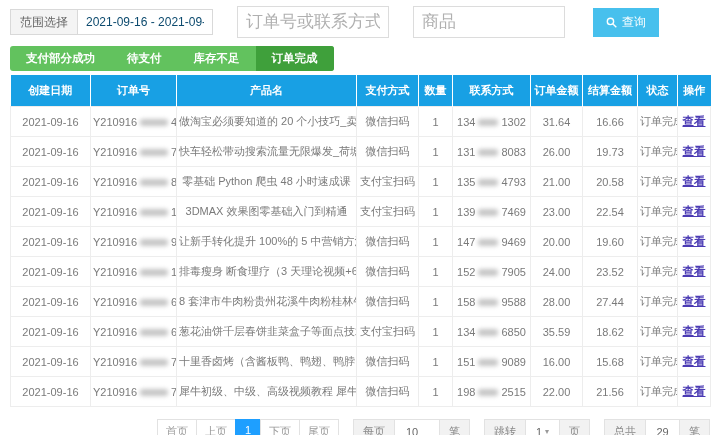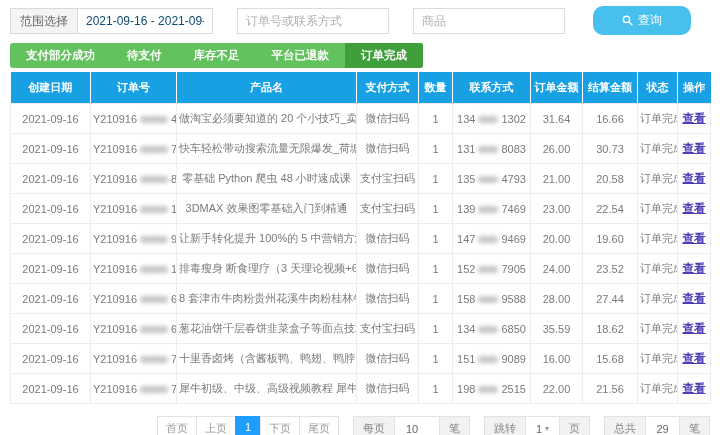--- a/index.html
+++ b/index.html
@@ -8,24 +8,24 @@
   }
   *{box-sizing:border-box;}
   html,body{margin:0;padding:0;}
   body{width:720px;height:435px;background:#fff;font-family:"Liberation Sans",sans-serif;overflow:hidden;}
 
   
   .filter-bar{display:flex;align-items:center;padding:6px 0 5px 10px;}
   .date-group{display:flex;align-items:center;}
   .range-label{background:#f4f4f4;border:1px solid #d9d9d9;border-right:none;padding:5px 9px;font-size:12px;color:#666;line-height:14px;}
   .date-input{border:1px solid #d9d9d9;padding:5px 8px;font-size:12px;color:#0c4a6e;width:136px;outline:none;}
-  .text-input{border:1px solid #dcdcdc;padding:5px 8px;font-size:12px;color:#555;width:152px;outline:none;margin-left:24px;}
+  .text-input{border:1px solid #dcdcdc;padding:5px 8px;font-size:17px;color:#555;width:152px;outline:none;margin-left:24px;}
   .text-input::placeholder{color:#b0b0b0;}
   .search-btn{margin-left:28px;background:var(--search-button-blue);border:none;color:#fff;font-size:12px;
-    padding:6px 29px;border-radius:10px;display:inline-flex;align-items:center;gap:5px;cursor:pointer;}
+    padding:6px 13px;border-radius:0;display:inline-flex;align-items:center;gap:5px;cursor:pointer;}
 
   
   .tabs{display:inline-flex;margin:3px 0 4px 10px;background:var(--tab-green);border-radius:3px;overflow:hidden;}
   .tab{padding:5px 16px;font-size:11.5px;font-weight:bold;color:#fff;cursor:pointer;white-space:nowrap;}
   .tab.active{background:var(--tab-active-green);}
 
   
   table{border-collapse:collapse;table-layout:fixed;width:700px;margin:0 10px;font-size:11px;}
   thead th{background:var(--header-blue);color:#fff;font-weight:bold;font-size:11px;padding:8px 2px;
     border-right:1px solid rgba(255,255,255,.55);white-space:nowrap;overflow:hidden;}
@@ -77,21 +77,20 @@
     </span>
     <span>查询</span>
   </button>
 </div>
 
 
 <div class="tabs">
   <div class="tab">支付部分成功</div>
   <div class="tab">待支付</div>
   <div class="tab">库存不足</div>
-  <div class="tab">平台已退款</div>
   <div class="tab active">订单完成</div>
 </div>
 
 
 <table>
   <colgroup>
     <col class="c-date">
       <col class="c-order">
       <col class="c-product">
       <col class="c-pay">
@@ -130,21 +129,21 @@
         <td><a class="view-link">查看</a></td>
       </tr>
       <tr>
         <td>2021-09-16</td>
         <td>Y210916<span class="redact w-order"></span>7677</td>
         <td>快车轻松带动搜索流量无限爆发_荷塘月色论坛</td>
         <td>微信扫码</td>
         <td>1</td>
         <td>131<span class="redact w-phone"></span>8083</td>
         <td>26.00</td>
-        <td>30.73</td>
+        <td>19.73</td>
         <td>订单完成</td>
         <td><a class="view-link">查看</a></td>
       </tr>
       <tr>
         <td>2021-09-16</td>
         <td>Y210916<span class="redact w-order"></span>8141</td>
         <td>零基础 Python 爬虫 48 小时速成课</td>
         <td>支付宝扫码</td>
         <td>1</td>
         <td>135<span class="redact w-phone"></span>4793</td>

